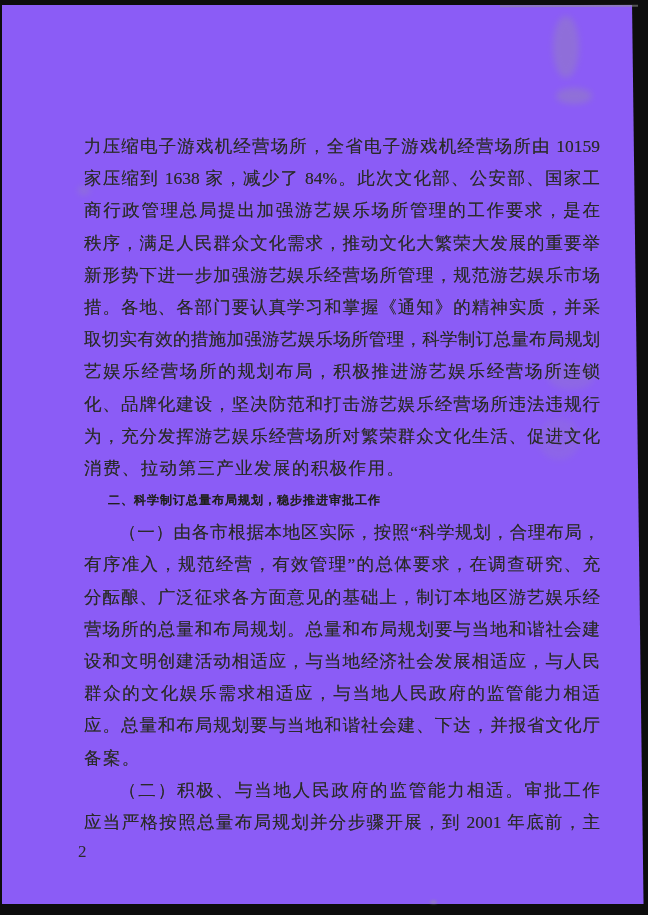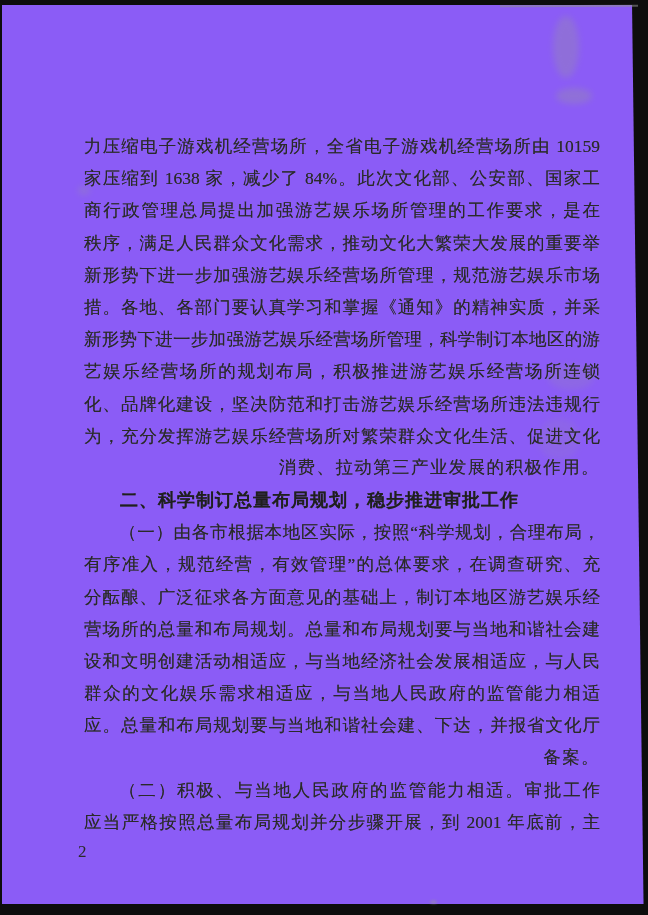--- a/index.html
+++ b/index.html
@@ -52,27 +52,27 @@
     color: #2a2a2a;
     text-shadow: 0 0 0.5px rgba(60,60,60,0.75);
   }
   .line {
     height: 32.2px;
     line-height: 32.2px;
     text-align: justify;
   }
   .line.fill   { text-align-last: justify; }
   .line.indent { text-indent: 2em; text-align-last: justify; }
-  .line.end    { text-align: right; letter-spacing: 1.4px; font-family: Liberation Mono, monospace; }
+  .line.end    { text-align: left; letter-spacing: 1.4px; }
   .line.heading {
     text-indent: 2em;
     text-align: left;
     font-family: "Liberation Sans", "DejaVu Sans", sans-serif;
     font-weight: 700;
-    font-size: 18px;
+    font-size: 12px;
     letter-spacing: 1px;
     color: #1f1f1f;
   }
   .pagenum {
     position: absolute;
     left: 78px;
     top: 840px;
     height: 24px;
     line-height: 24px;
     font-family: "Liberation Serif", "DejaVu Serif", serif;
@@ -97,21 +97,21 @@
   <div class="smudge s5"></div>
   <div class="smudge s6"></div>
 
   <div class="textblock" id="textblock">
       <div class="line fill">力压缩电子游戏机经营场所，全省电子游戏机经营场所由 10159</div>
       <div class="line fill">家压缩到 1638 家，减少了 84%。此次文化部、公安部、国家工</div>
       <div class="line fill">商行政管理总局提出加强游艺娱乐场所管理的工作要求，是在</div>
       <div class="line fill">秩序，满足人民群众文化需求，推动文化大繁荣大发展的重要举</div>
       <div class="line fill">新形势下进一步加强游艺娱乐经营场所管理，规范游艺娱乐市场</div>
       <div class="line fill">措。各地、各部门要认真学习和掌握《通知》的精神实质，并采</div>
-      <div class="line fill">新形势下进一步加强游艺娱乐经营场所管理，科学制订本地区的游</div>
+      <div class="line fill">取切实有效的措施加强游艺娱乐场所管理，科学制订总量布局规划</div>
       <div class="line fill">艺娱乐经营场所的规划布局，积极推进游艺娱乐经营场所连锁</div>
       <div class="line fill">化、品牌化建设，坚决防范和打击游艺娱乐经营场所违法违规行</div>
       <div class="line fill">为，充分发挥游艺娱乐经营场所对繁荣群众文化生活、促进文化</div>
       <div class="line end">消费、拉动第三产业发展的积极作用。</div>
       <div class="line heading">二、科学制订总量布局规划，稳步推进审批工作</div>
       <div class="line indent">（一）由各市根据本地区实际，按照“科学规划，合理布局，</div>
       <div class="line fill">有序准入，规范经营，有效管理”的总体要求，在调查研究、充</div>
       <div class="line fill">分酝酿、广泛征求各方面意见的基础上，制订本地区游艺娱乐经</div>
       <div class="line fill">营场所的总量和布局规划。总量和布局规划要与当地和谐社会建</div>
       <div class="line fill">设和文明创建活动相适应，与当地经济社会发展相适应，与人民</div>

